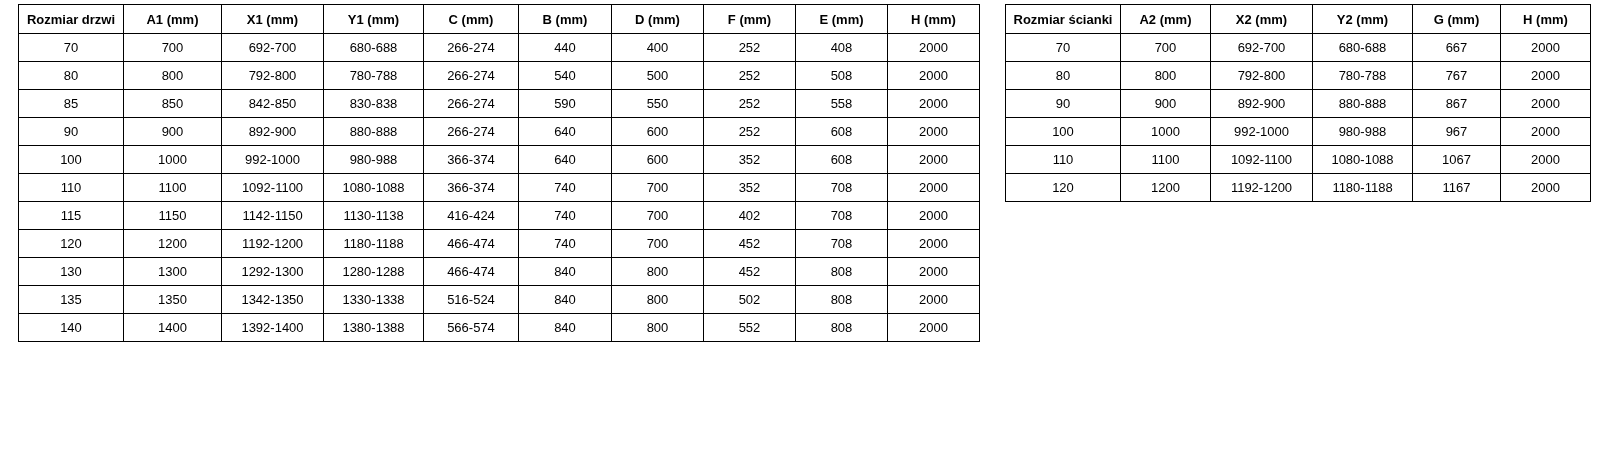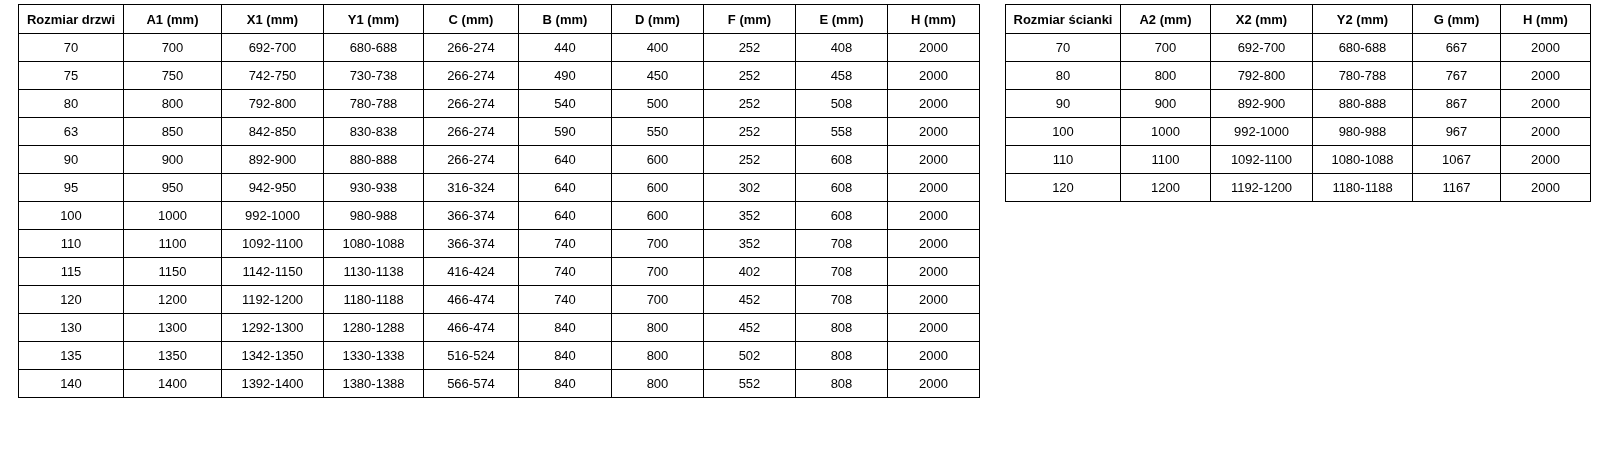--- a/index.html
+++ b/index.html
@@ -111,76 +111,52 @@
             <td>692-700</td>
             <td>680-688</td>
             <td>266-274</td>
             <td>440</td>
             <td>400</td>
             <td>252</td>
             <td>408</td>
             <td>2000</td>
           </tr>
           <tr>
-            <td>75</td>
-            <td>750</td>
-            <td>742-750</td>
-            <td>730-738</td>
-            <td>266-274</td>
-            <td>490</td>
-            <td>450</td>
-            <td>252</td>
-            <td>458</td>
-            <td>2000</td>
-          </tr>
-          <tr>
             <td>80</td>
             <td>800</td>
             <td>792-800</td>
             <td>780-788</td>
             <td>266-274</td>
             <td>540</td>
             <td>500</td>
             <td>252</td>
             <td>508</td>
             <td>2000</td>
           </tr>
           <tr>
-            <td>63</td>
+            <td>85</td>
             <td>850</td>
             <td>842-850</td>
             <td>830-838</td>
             <td>266-274</td>
             <td>590</td>
             <td>550</td>
             <td>252</td>
             <td>558</td>
             <td>2000</td>
           </tr>
           <tr>
             <td>90</td>
             <td>900</td>
             <td>892-900</td>
             <td>880-888</td>
             <td>266-274</td>
             <td>640</td>
             <td>600</td>
             <td>252</td>
-            <td>608</td>
-            <td>2000</td>
-          </tr>
-          <tr>
-            <td>95</td>
-            <td>950</td>
-            <td>942-950</td>
-            <td>930-938</td>
-            <td>316-324</td>
-            <td>640</td>
-            <td>600</td>
-            <td>302</td>
             <td>608</td>
             <td>2000</td>
           </tr>
           <tr>
             <td>100</td>
             <td>1000</td>
             <td>992-1000</td>
             <td>980-988</td>
             <td>366-374</td>
             <td>640</td>

